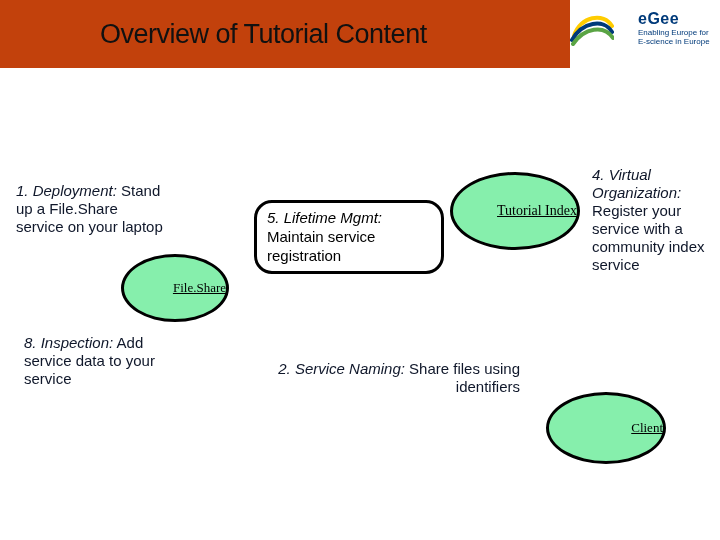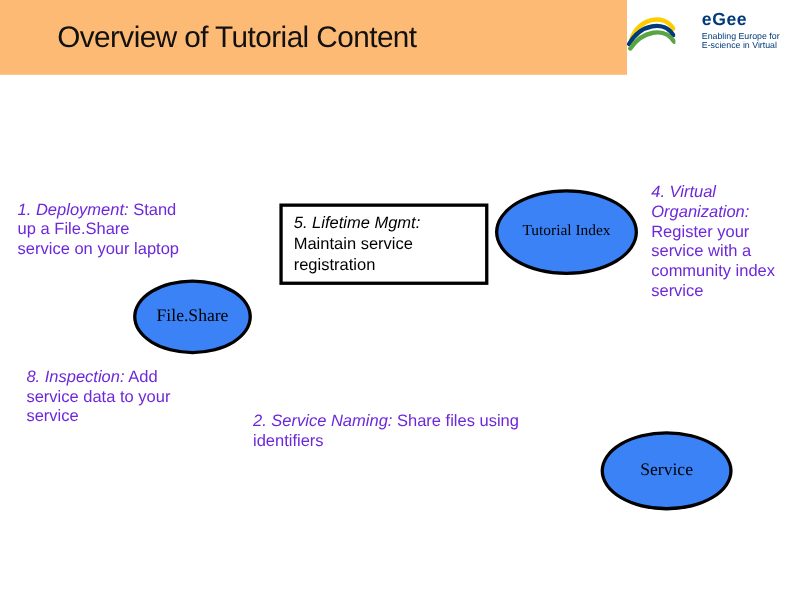--- a/index.html
+++ b/index.html
@@ -12,26 +12,26 @@
     overflow: hidden;
   }
   .header {
     width: 100%;
     height: 78px;
     background: #fff;
     display: flex;
     align-items: flex-start;
   }
   .title-band {
-    background: #fdba74;
+    background: #c2410c;
     flex: 1;
     height: 68px;
     display: flex;
     align-items: center;
-    padding-left: 52px;
+    padding-left: 100px;
   }
   .title-band h1 {
     font-size: 27px;
     font-weight: normal;
     color: #111;
     letter-spacing: -0.5px;
   }
   .logo-area {
     width: 150px;
     height: 78px;
@@ -49,56 +49,57 @@
 
   .stage {
     position: relative;
     width: 720px;
     height: 462px;
   }
   .anno {
     position: absolute;
     font-size: 15px;
     line-height: 1.2;
-    color: #6d28d9;
+    color: #0f172a;
   }
   .anno .lead { font-style: italic; }
 
   .box {
     position: absolute;
     border: 3px solid #000;
     padding: 6px 10px;
     font-size: 15px;
     line-height: 1.25;
     background: #fff;
   }
   .box .lead { font-style: italic; }
 
   .ellipse {
     position: absolute;
     border: 3px solid #000;
     border-radius: 50%;
     display: flex;
     align-items: center;
-    justify-content: center;
+    justify-content: flex-end;
     font-size: 15px;
     text-align: center;
-    background: #3b82f6;
+    background: #86efac;
     line-height: 1.15;
+    text-decoration: underline;
   }
   .ellipse.small { font-size: 14px; }
-  .ellipse.smaller { font-size: 16px; font-family: "Times New Roman", serif; }
+  .ellipse.smaller { font-size: 13px; font-family: "Times New Roman", serif; }
 
   
   #a1 { left: 16px;  top: 104px; width: 150px; }
   #a4 { left: 592px; top: 88px;  width: 122px; }
   #a3 { left: 24px;  top: 256px; width: 150px; }
-  #a2 { left: 230px; top: 296px; width: 290px; }
+  #a2 { left: 230px; top: 282px; width: 290px; text-align: right; }
 
-  #box5 { left: 254px; top: 107px; width: 190px; }
+  #box5 { left: 254px; top: 122px; width: 190px; border-radius: 18px; }
 
   #ell-fs    { left: 121px; top: 176px; width: 108px; height: 68px; }
   #ell-tut   { left: 450px; top: 94px;  width: 130px; height: 78px; }
   #ell-client{ left: 546px; top: 314px; width: 120px; height: 72px; }
 
   .serif { font-family: "Times New Roman", serif; }
 </style>
 </head>
 <body>
 
@@ -111,21 +112,21 @@
       <div class="logo-swoosh">
         <svg viewBox="0 0 44 44">
           <path d="M4 30 C 10 10, 34 6, 42 20" stroke="#ffcc00" stroke-width="4" fill="none" stroke-linecap="round"></path>
           <path d="M2 34 C 12 16, 34 12, 42 26" stroke="#003a7a" stroke-width="4" fill="none" stroke-linecap="round"></path>
           <path d="M3 38 C 14 22, 34 18, 43 32" stroke="#5aa444" stroke-width="4" fill="none" stroke-linecap="round"></path>
         </svg>
       </div>
       <div class="logo-text">
         <span class="logo-name">eGee</span>
         <span class="logo-tag">Enabling Europe for</span>
-        <span class="logo-tag">E-science in Virtual</span>
+        <span class="logo-tag">E-science in Europe</span>
       </div>
     </div>
   </div>
 </div>
 
 <div class="stage">
 
   <div id="a1" class="anno">
     <span class="lead">1. Deployment:</span><span> Stand up a File.Share service on your laptop</span>
   </div>
@@ -148,16 +149,16 @@
 
   <div id="ell-tut" class="ellipse small serif">
     <span>Tutorial Index</span>
   </div>
 
   <div id="ell-fs" class="ellipse smaller">
     <span>File.Share</span>
   </div>
 
   <div id="ell-client" class="ellipse smaller">
-    <span>Service</span>
+    <span>Client</span>
   </div>
 
 </div>
 
 </body></html>

